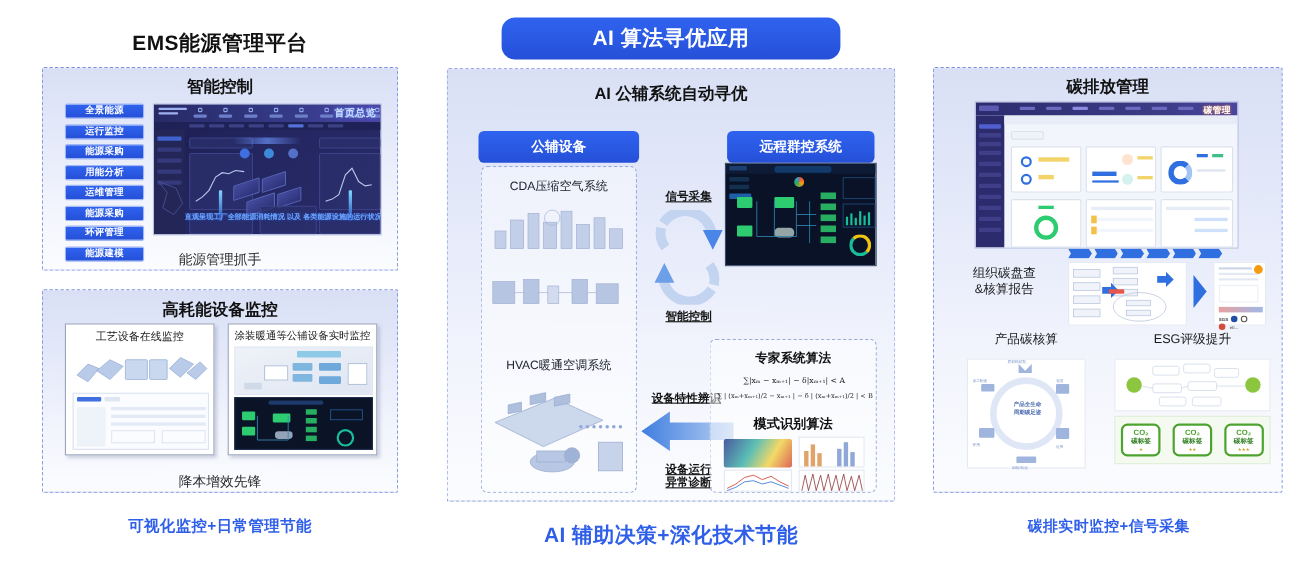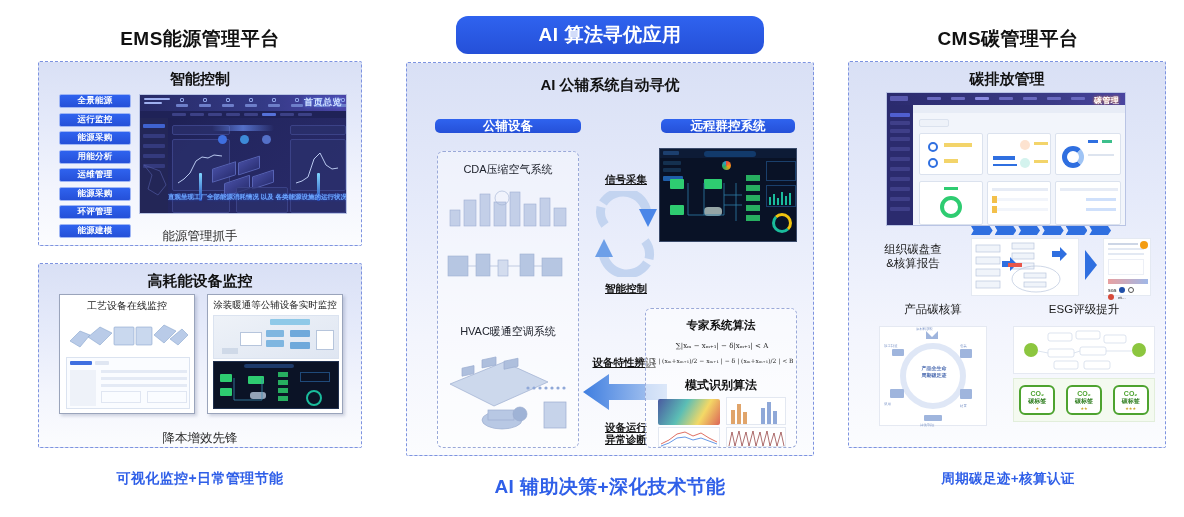--- a/index.html
+++ b/index.html
@@ -103,21 +103,21 @@
   #center-pill {
     position:absolute; left:56px; top:16px; width:308px; height:38px;
     background: linear-gradient(180deg,#2f63ef,#2550d8);
     border-radius: 12px;
     display:flex; align-items:center; justify-content:center;
     color:#fff; font-weight:bold; font-size:19px; letter-spacing:.5px;
   }
   #center-panel { position:absolute; left:6px; top:62px; width:408px; height:394px; }
   #center-panel-title { margin-top:13px; font-size:15px; }
   .pill {
-    position:absolute; height:14px; border-radius:5px;
+    position:absolute; height:29px; border-radius:5px;
     background: linear-gradient(180deg,#2f63ef,#2550d8);
     display:flex; align-items:center; justify-content:center;
     color:#fff; font-weight:bold; font-size:12.5px;
   }
   #pill-left { left:28px; top:56px; width:146px; }
   #pill-right { left:254px; top:56px; width:134px; }
   .devbox {
     position:absolute; left:30px; top:88px; width:142px; height:297px;
     border:1.2px dashed #9aa9d8; border-radius:6px; background:rgba(255,255,255,.45);
   }
@@ -513,21 +513,20 @@
             </svg>
         </div>
       </div>
     </div>
 
     <div class="footline" id="center-foot">AI 辅助决策+深化技术节能</div>
   </div>
 
   <div class="col" id="col-right">
 
-    <div class="col-title" id="right-title">CMS碳管理平台</div>
 
     <div class="panel" id="right-panel">
       <div class="panel-title">碳排放管理</div>
 
       <div class="shot" id="cms-shot">
         <div class="cms-bg"></div>
         <div class="cms-top"></div>
         <div style="position:absolute;left:3px;top:3px;width:18px;height:5px;background:#5a5ab0;border-radius:1px"></div>
         <div style="position:absolute;left:40px;top:4px;display:flex;gap:10px">
           <i style="display:block;width:14px;height:3px;background:#6a6ac0;border-radius:1px"></i>
@@ -710,16 +709,16 @@
           </div>
           <div class="ring" style="position:relative;width:36px;height:30px;border:2px solid #4da32f;border-radius:6px;background:#fff;display:flex;flex-direction:column;align-items:center;justify-content:center">
             <span style="font-size:7px;font-weight:bold;color:#4da32f">CO₂</span>
             <span style="font-size:6px;font-weight:bold;color:#2e7d1e">碳标签</span>
             <span style="font-size:4px;color:#c8a020">★★★</span>
           </div>
         </div>
       </div>
     </div>
 
-    <div class="footline" id="right-foot">周期碳足迹+核算认证</div>
+    <div class="footline" id="right-foot">碳排实时监控+信号采集</div>
   </div>
 
 </div>
 
 </body></html>

